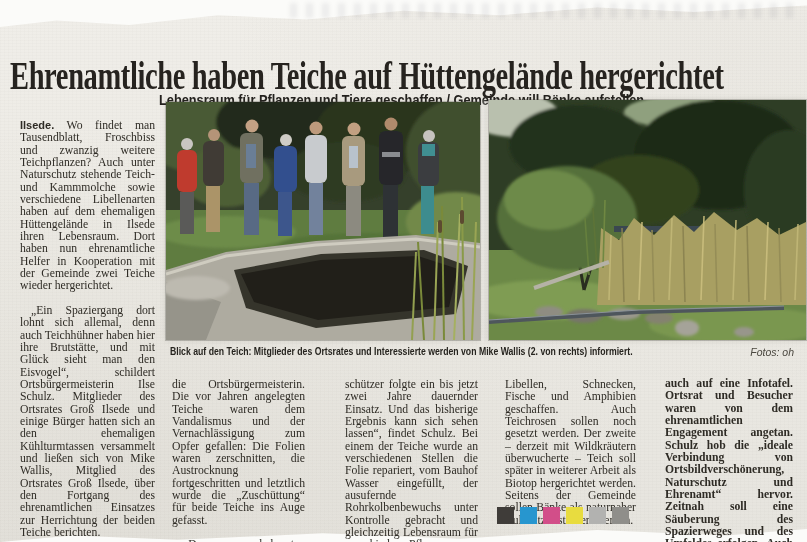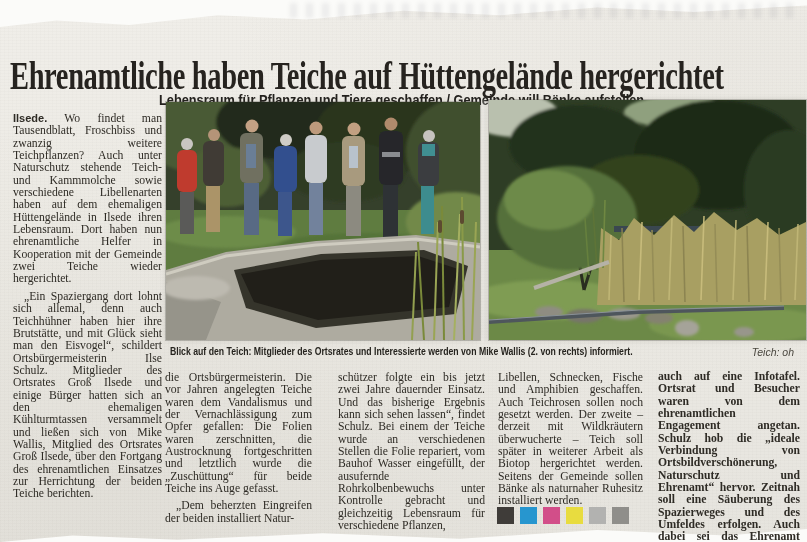--- a/index.html
+++ b/index.html
@@ -40,21 +40,21 @@
     font-family:"Liberation Sans",sans-serif;font-weight:700;
     font-size:15px;color:#23211e;white-space:nowrap;
     transform:scale(0.85,1);transform-origin:left top;
   }
   
   .col{
     position:absolute;width:157px;
     font-size:11.7px;line-height:12.35px;text-align:justify;
     color:#2e2b25;hyphens:auto;-webkit-hyphens:auto;
   }
-  .col p{margin:5px;}
+  .col p{margin:12px;}
   .col p.ind{text-indent:11px;}
   .col1{left:8px;top:107px;width:159px;}
   .col2{left:160px;top:367px;}
   .col3{left:333px;top:367px;font-family:Liberation Serif, serif;}
   .col4{left:493px;top:367px;width:155px;}
   .col5{left:653px;top:366px;width:152px;font-weight:bold;}
   .lead{font-family:"Liberation Sans",sans-serif;font-weight:700;font-size:11px;}
   .sig{float:right;font-style:italic;color:#45423c;font-size:11px;}
   
   .photo{position:absolute;box-shadow:0 0 0 1px rgba(70,70,60,.28), 0 0 6px rgba(70,70,60,.15);}
@@ -246,21 +246,21 @@
         <ellipse cx="255" cy="232" rx="10" ry="5" fill="#98968b"></ellipse>
     </g>
 
     <path d="M0,222 L150,212 L295,208" stroke="#4e565c" stroke-width="4" fill="none"></path>
     <path d="M0,220 L150,210 L295,206" stroke="#8a9298" stroke-width="1.2" fill="none"></path>
   </svg>
 </figure>
 <div class="crease"></div>
 
 <div class="caption">Blick auf den Teich: Mitglieder des Ortsrates und Interessierte werden von Mike Wallis (2. von rechts) informiert.</div>
-<div class="credit">Teich: oh</div>
+<div class="credit">Fotos: oh</div>
 
 <div class="col col2">
   <p>die Ortsbürgermeisterin. Die vor Jahren angelegten Teiche waren dem Vandalismus und der Vernachlässigung zum Opfer gefallen: Die Folien waren zerschnitten, die Austrocknung fortgeschritten und letztlich wurde die „Zuschüttung“ für beide Teiche ins Auge gefasst.</p>
   <p class="ind">„Dem beherzten Eingreifen der beiden installiert Natur-</p>
 </div>
 <div class="col col3">
   <p>schützer folgte ein bis jetzt zwei Jahre dauernder Einsatz. Und das bisherige Ergebnis kann sich sehen lassen“, findet Schulz. Bei einem der Teiche wurde an verschiedenen Stellen die Folie repariert, vom Bauhof Wasser eingefüllt, der ausufernde Rohrkolbenbewuchs unter Kontrolle gebracht und gleichzeitig Lebensraum für verschiedene Pflanzen,</p>
 </div>
 <div class="col col4">
   <p>Libellen, Schnecken, Fische und Amphibien geschaffen. Auch Teichrosen sollen noch gesetzt werden. Der zweite – derzeit mit Wildkräutern überwucherte – Teich soll später in weiterer Arbeit als Biotop hergerichtet werden. Seitens der Gemeinde sollen Bänke als naturnaher Ruhesitz installiert werden.</p>

